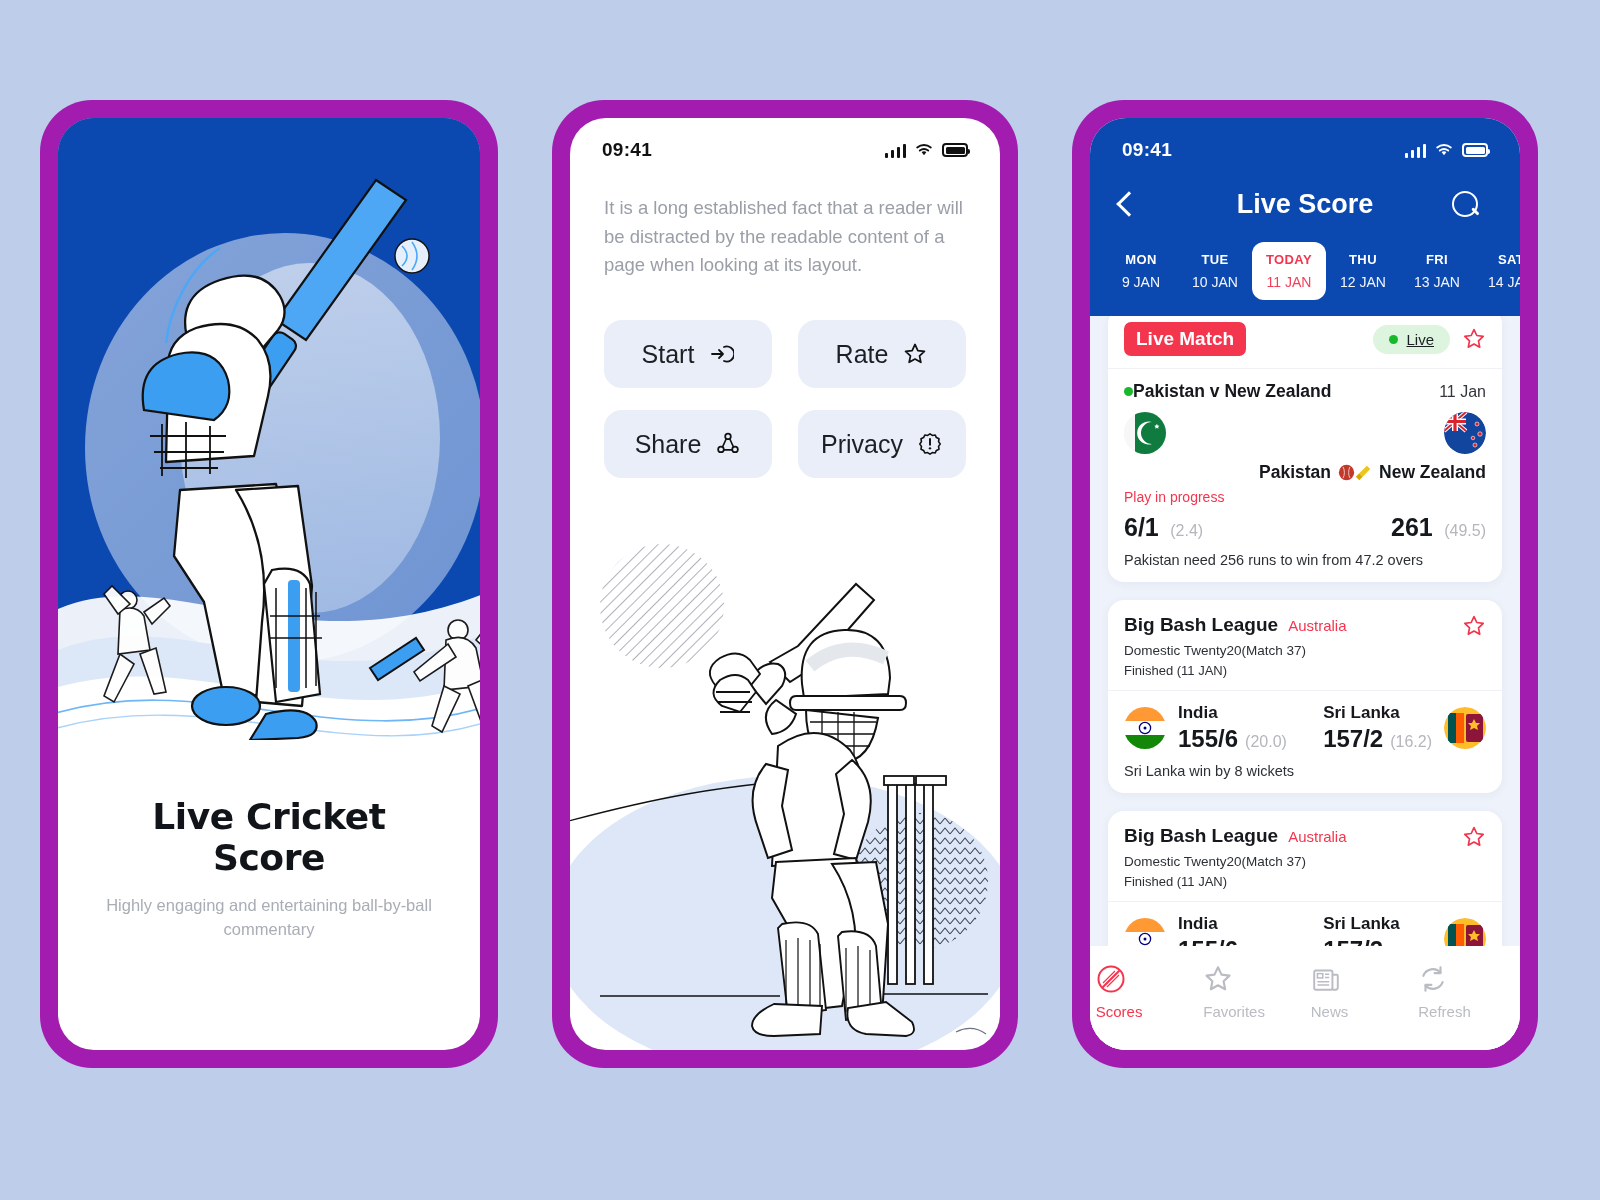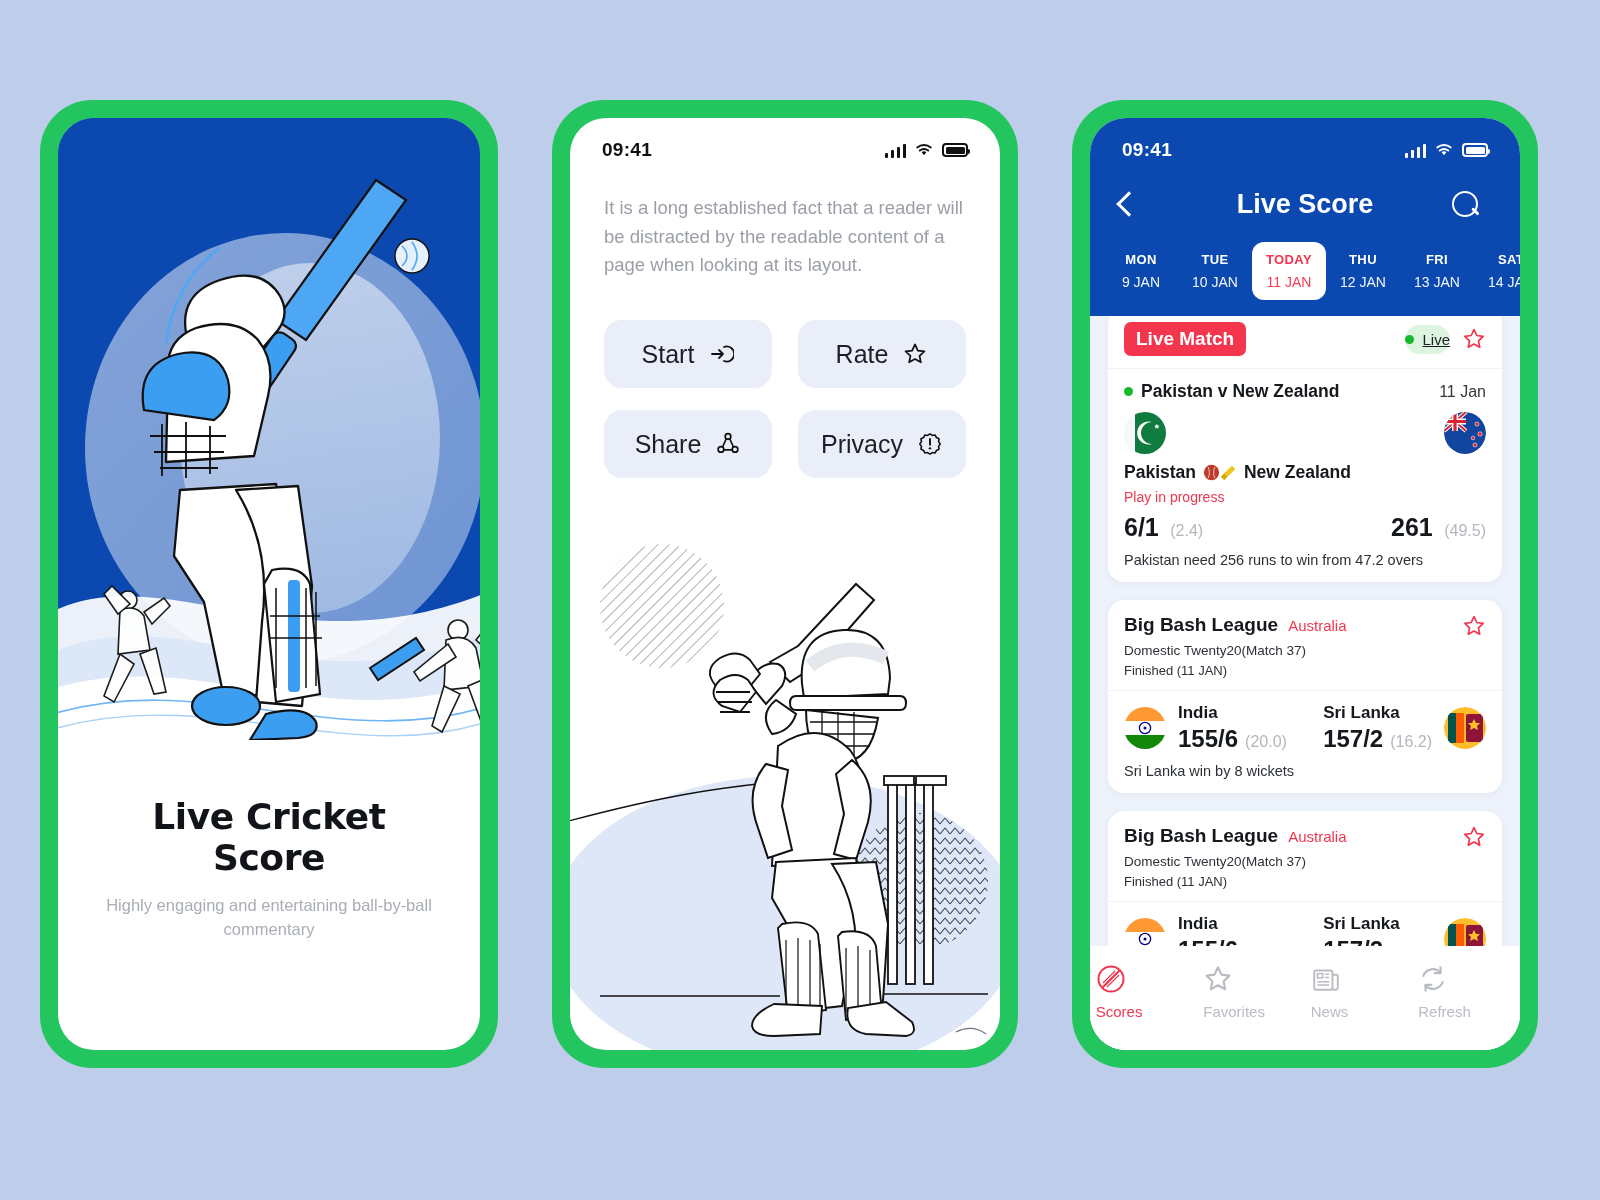--- a/index.html
+++ b/index.html
@@ -7,21 +7,21 @@
     width: 1600px; height: 1200px;
     overflow: hidden;
     font-family: "Liberation Sans", sans-serif;
     background: #bdcdea;
   }
   .stage { position: relative; width: 1600px; height: 1200px; }
 
   
   .phone {
     position: absolute;
-    background: #22c55e;
+    background: #a21caf;
     border-radius: 52px;
     padding: 18px;
   }
   .phone-screen {
     width: 100%; height: 100%;
     background: #ffffff;
     border-radius: 36px;
     overflow: hidden;
     position: relative;
   }
@@ -160,37 +160,37 @@
     border-bottom: 1px solid #f0f1f4;
   }
   .live-badge {
     background: #f4354e; color: #fff;
     font-size: 19px; font-weight: 700;
     padding: 6px 12px; border-radius: 7px;
   }
   .live-right { display: flex; align-items: center; gap: 12px; }
   .live-pill {
     background: #ddf5df; color: #1c2024;
-    font-size: 15px; padding: 6px 0; border-radius: 20px;
+    font-size: 15px; padding: 6px 16px; border-radius: 20px;
     display: flex; align-items: center; gap: 8px; text-decoration: underline;
   }
   .gdot { width: 9px; height: 9px; border-radius: 50%; background: #18b82c; display:block; }
   .star {
     width: 24px; height: 24px; cursor:pointer;
     color: #f4354e;
   }
   .star svg { display:block; width:100%; height:100%; }
 
   .live-body { padding: 12px 16px 14px 16px; }
   .lb-row1 { display:flex; align-items:center; justify-content:space-between; }
-  .lb-match { display:flex; align-items:center; gap: 8px; font-size: 17.5px; font-weight: 700; color:#15181c;}
+  .lb-match { display:flex; align-items:center; font-size: 17.5px; font-weight: 700; color:#15181c;}
   .lb-date { font-size: 16px; color: #33373d; }
   .lb-flags { display:flex; align-items:center; justify-content:space-between; margin-top: 10px; }
   .flag { width: 42px; height: 42px; border-radius: 50%; overflow: hidden; position: relative; background:#f2f2f2;}
-  .lb-names { display:flex; align-items:center; justify-content:flex-start; margin-top: 8px; }
+  .lb-names { display:flex; align-items:center; justify-content:flex-end; margin-top: 8px; }
   .teamname { font-size: 17.5px; font-weight: 700; color:#15181c; display:flex; align-items:center; gap:7px;}
   .inprog { color: #f4354e; font-size: 14px; margin-top: 6px; }
   .lb-scores { display:flex; align-items:baseline; justify-content:space-between; margin-top: 8px; }
   .score { font-size: 25px; font-weight: 700; color:#15181c; }
   .overs { font-size: 16px; color: #b3b6bc; margin-left: 7px; font-weight: 400;}
   .lb-note { margin-top: 10px; font-size: 14.5px; color: #2c3036; }
 
   
   .bbl-head { padding: 14px 16px 12px 16px; border-bottom: 1px solid #f0f1f4; position: relative;}
   .bbl-title { font-size: 19px; font-weight: 700; color:#15181c; display:flex; align-items:baseline; gap:10px;}

